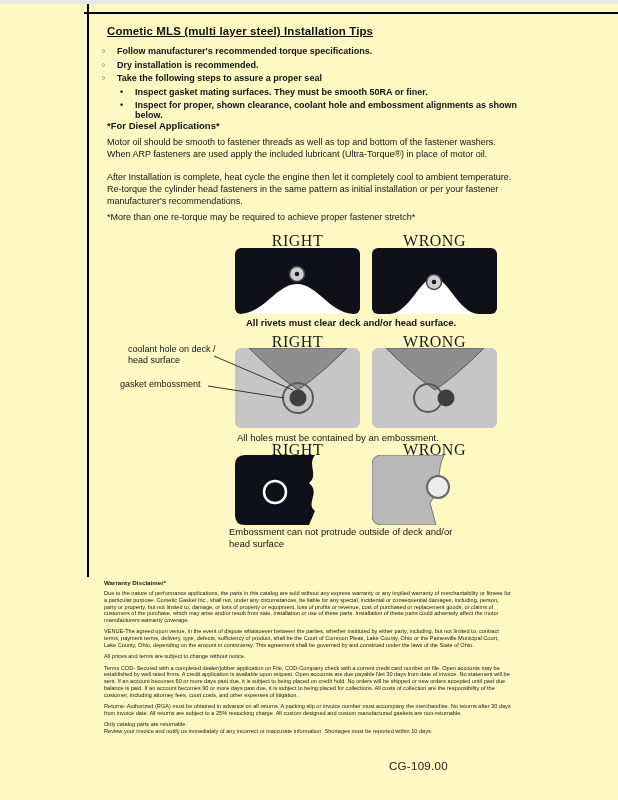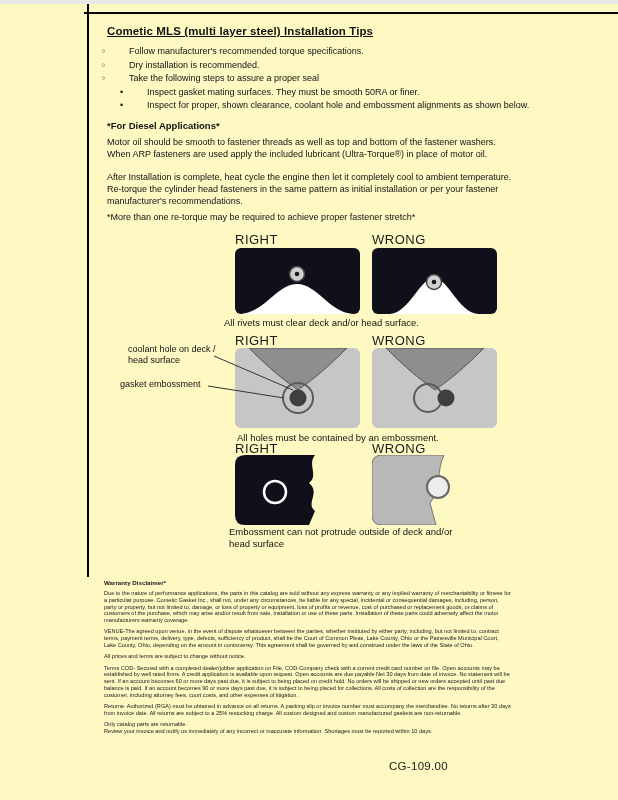--- a/index.html
+++ b/index.html
@@ -10,33 +10,33 @@
   }
   .rule-top{position:absolute;left:84px;top:8px;width:534px;height:2px;background:#000;}
   .rule-left{position:absolute;left:87px;top:0;width:2px;height:573px;background:#000;}
 
   .title{
     position:absolute;left:107px;top:21px;font-size:11.5px;font-weight:bold;
     text-decoration:underline;letter-spacing:0.1px;
   }
 
   .tips{position:absolute;left:100px;top:43px;width:440px;font-size:9px;}
-  .tip{display:flex;gap:22px;margin-bottom:4px;line-height:9.5px;}
+  .tip{display:flex;gap:10px;margin-bottom:4px;line-height:9.5px;font-weight:bold;}
   .tip .bullet{width:7px;flex:0 0 7px;text-align:center;}
   .tip .bullet.open::before{content:"\25CB";font-size:6.5px;position:relative;top:-1px;}
   .tip.sub{margin-left:18px;}
   .tip .bullet.solid::before{content:"\2022";font-size:9px;}
 
   .diesel-heading{position:absolute;left:107px;top:116px;font-size:9.5px;font-weight:bold;}
   .diesel-p1{position:absolute;left:107px;top:132px;width:412px;font-size:9px;line-height:12px;}
   .diesel-p2{position:absolute;left:107px;top:167px;width:412px;font-size:9px;line-height:12px;}
   .diesel-note{position:absolute;left:107px;top:207px;width:420px;font-size:9px;line-height:12px;}
 
   .diagram-section{position:absolute;left:0;top:226px;width:618px;height:332px;}
-  .dg-label{position:absolute;width:125px;text-align:left;font-size:13px;letter-spacing:0.5px;color:#1a1a1a;}
+  .dg-label{position:absolute;width:125px;text-align:center;font-size:16px;letter-spacing:0.5px;color:#1a1a1a;font-family:Liberation Serif, serif;}
   .dg-img{position:absolute;width:125px;}
   .dg-img svg{display:block;width:125px;}
   .dg-caption{position:absolute;font-size:9.5px;line-height:11.5px;color:#121212;}
   .callout{position:absolute;font-size:9px;line-height:10.5px;color:#121212;}
   .connector-overlay{position:absolute;left:0;top:0;width:618px;height:332px;pointer-events:none;}
 
   .legal{position:absolute;left:104px;top:575px;width:408px;color:#181818;}
   .legal h2{margin:0 0 4px 0;font-size:6.2px;font-weight:bold;}
   .legal p{margin:0 0 4.5px 0;font-size:5.6px;line-height:6.8px;}
   .legal p.tight{margin-bottom:0;}
@@ -95,21 +95,21 @@
       </svg>
     </div>
     <div class="dg-img" style="left:372px;top:18px;">
       <svg viewBox="0 0 125 66" width="125" height="66">
         <rect x="0" y="0" width="125" height="66" rx="6" fill="#10101a"></rect>
         <path d="M18,66 C38,64 48,30 62,30 C76,30 86,64 106,66 Z" fill="#ffffff"></path>
         <circle cx="62" cy="34" r="7.5" fill="#cfcfcf" stroke="#444" stroke-width="1.5"></circle>
         <circle cx="62" cy="34" r="2.3" fill="#1a1a1a"></circle>
       </svg>
     </div>
-    <div class="dg-caption" style="left:224px;top:87px;width:280px;">All rivets must clear deck and/or head surface.</div>
+    <div class="dg-caption" style="left:246px;top:87px;width:280px;font-weight:bold;">All rivets must clear deck and/or head surface.</div>
 
     <div class="dg-label" style="left:235px;top:103px;">RIGHT</div>
     <div class="dg-label" style="left:372px;top:103px;">WRONG</div>
 
     <div class="callout" style="left:128px;top:114px;width:92px;">coolant hole on deck / head surface</div>
     <div class="callout" style="left:120px;top:149px;width:100px;">gasket embossment</div>
 
     <div class="dg-img" style="left:235px;top:118px;">
       <svg viewBox="0 0 125 80" width="125" height="80">
         <rect x="0" y="0" width="125" height="80" rx="6" fill="#c6c6c6"></rect>

